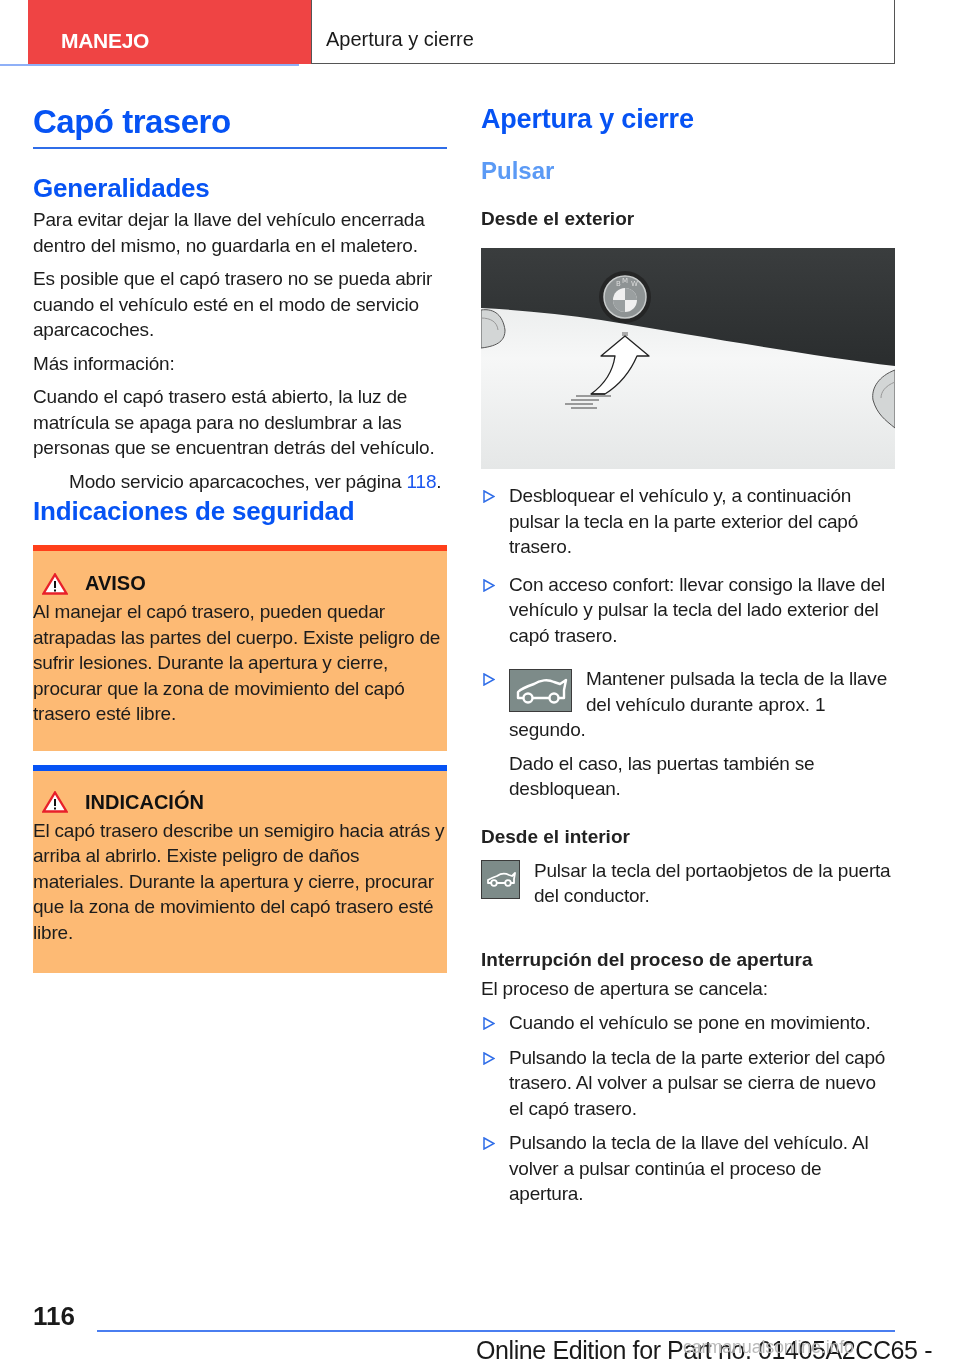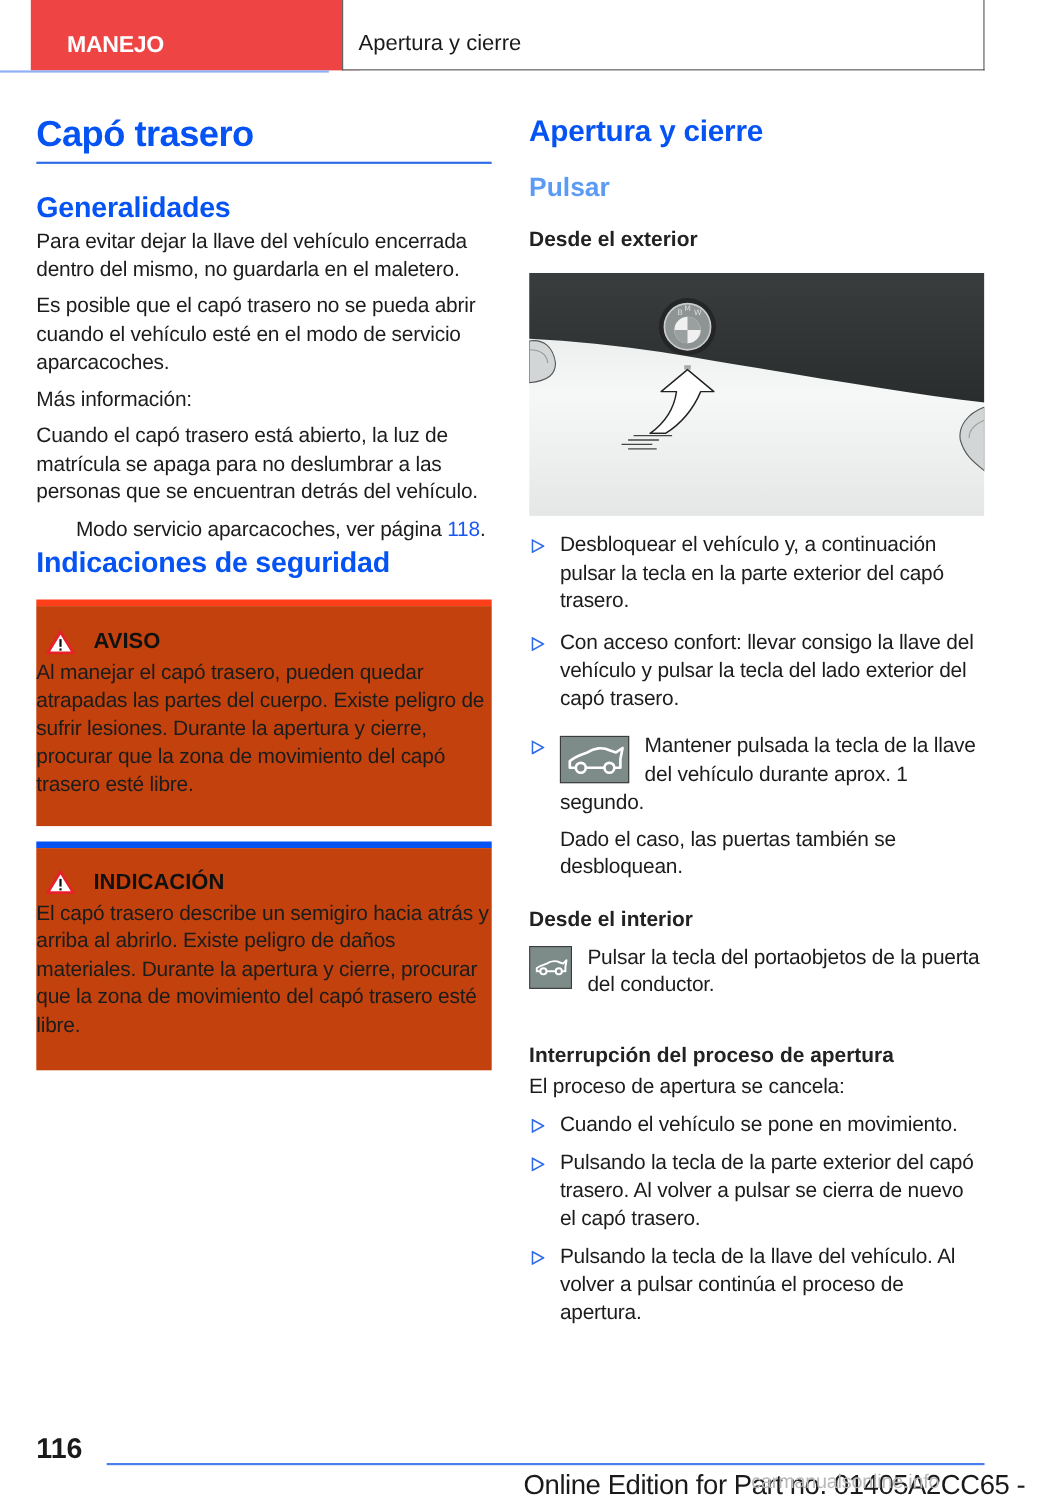--- a/index.html
+++ b/index.html
@@ -19,21 +19,21 @@
 
     h1.page-title { font-size: 33px; font-weight: bold; color: #0653f4; letter-spacing: -0.5px; line-height: 44px; }
     .title-rule { height: 2px; background: #2f6de8; margin-top: 3px; }
     h2.sec { font-size: 26px; font-weight: bold; color: #0653f4; line-height: 34px; letter-spacing: -0.2px; }
     h3.subsec { font-size: 24px; font-weight: bold; color: #5b9af5; line-height: 30px; }
     h4.minor { font-size: 19px; font-weight: bold; color: #222; line-height: 26px; }
     p.body { font-size: 19px; line-height: 25.5px; color: #1c1c1c; letter-spacing: -0.2px; }
     .link { color: #1a56f0; }
 
     
-    .notice { background: #c2410c; padding: 20px 0 20px 0; }
+    .notice { background: #fdba74; padding: 20px 0 20px 0; }
     .notice-head { display: flex; align-items: center; padding-left: 9px; margin-bottom: 4px; }
     .notice-head svg { width: 26px; height: 22px; margin-right: 17px; }
     .notice-head span { font-size: 20px; font-weight: bold; color: #111; }
     .notice-body { padding-left: 0; font-size: 19px; line-height: 25.5px; color: #1c1c1c; letter-spacing: -0.2px; }
 
     
     ul.tri { list-style: none; }
     ul.tri li { position: relative; padding-left: 28px; font-size: 19px; line-height: 25.5px; color: #1c1c1c; letter-spacing: -0.2px; margin-bottom: 9px; }
     ul.tri li .tri-icon { position: absolute; left: 2px; top: 7px; width: 12px; height: 13px; }
 

